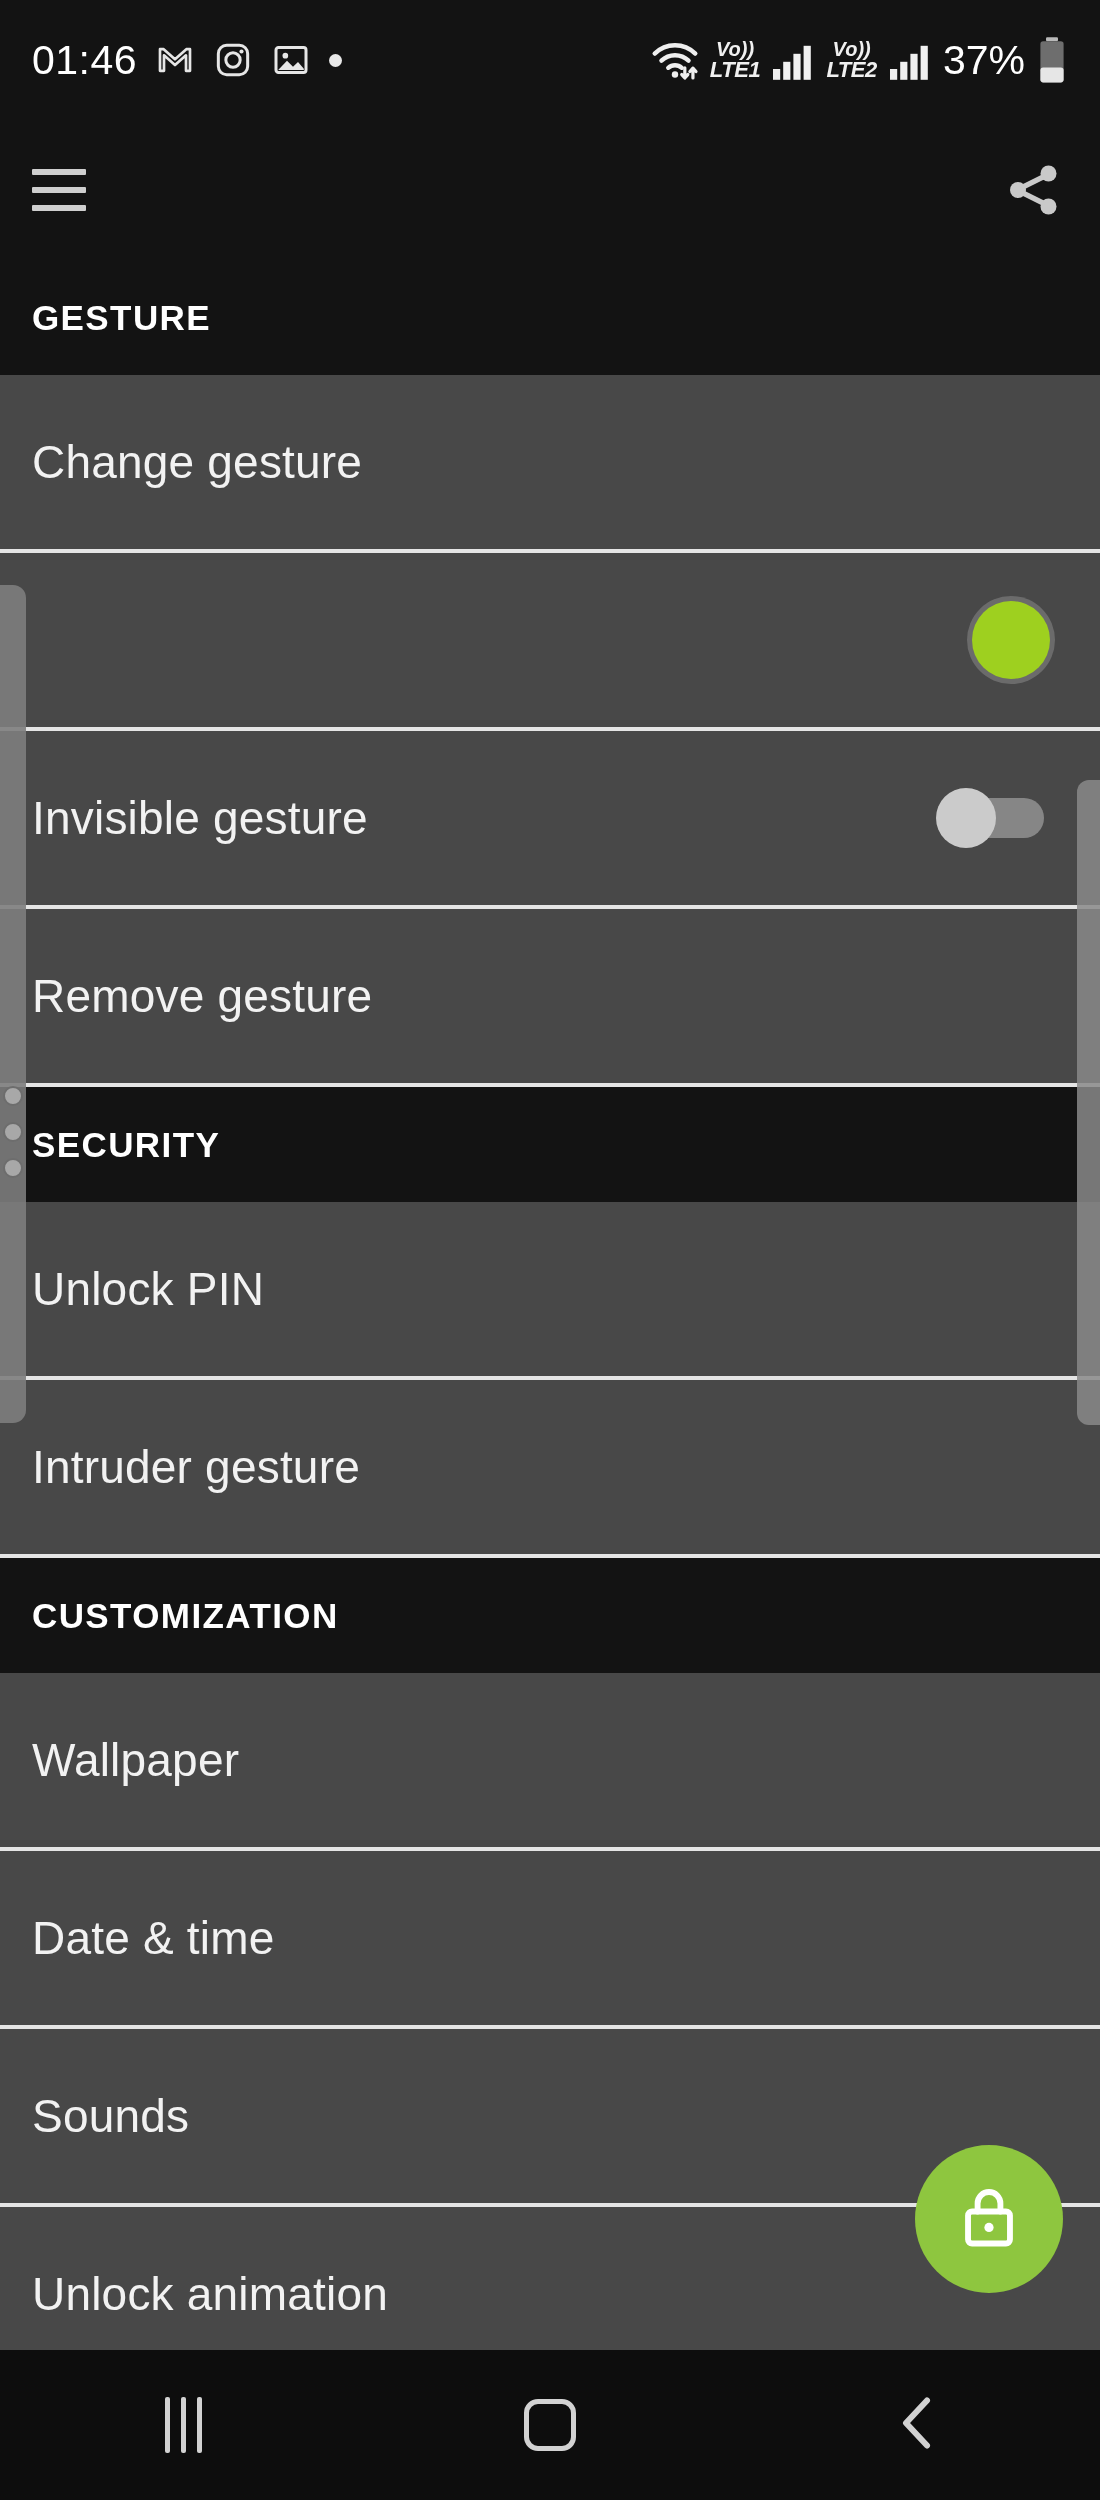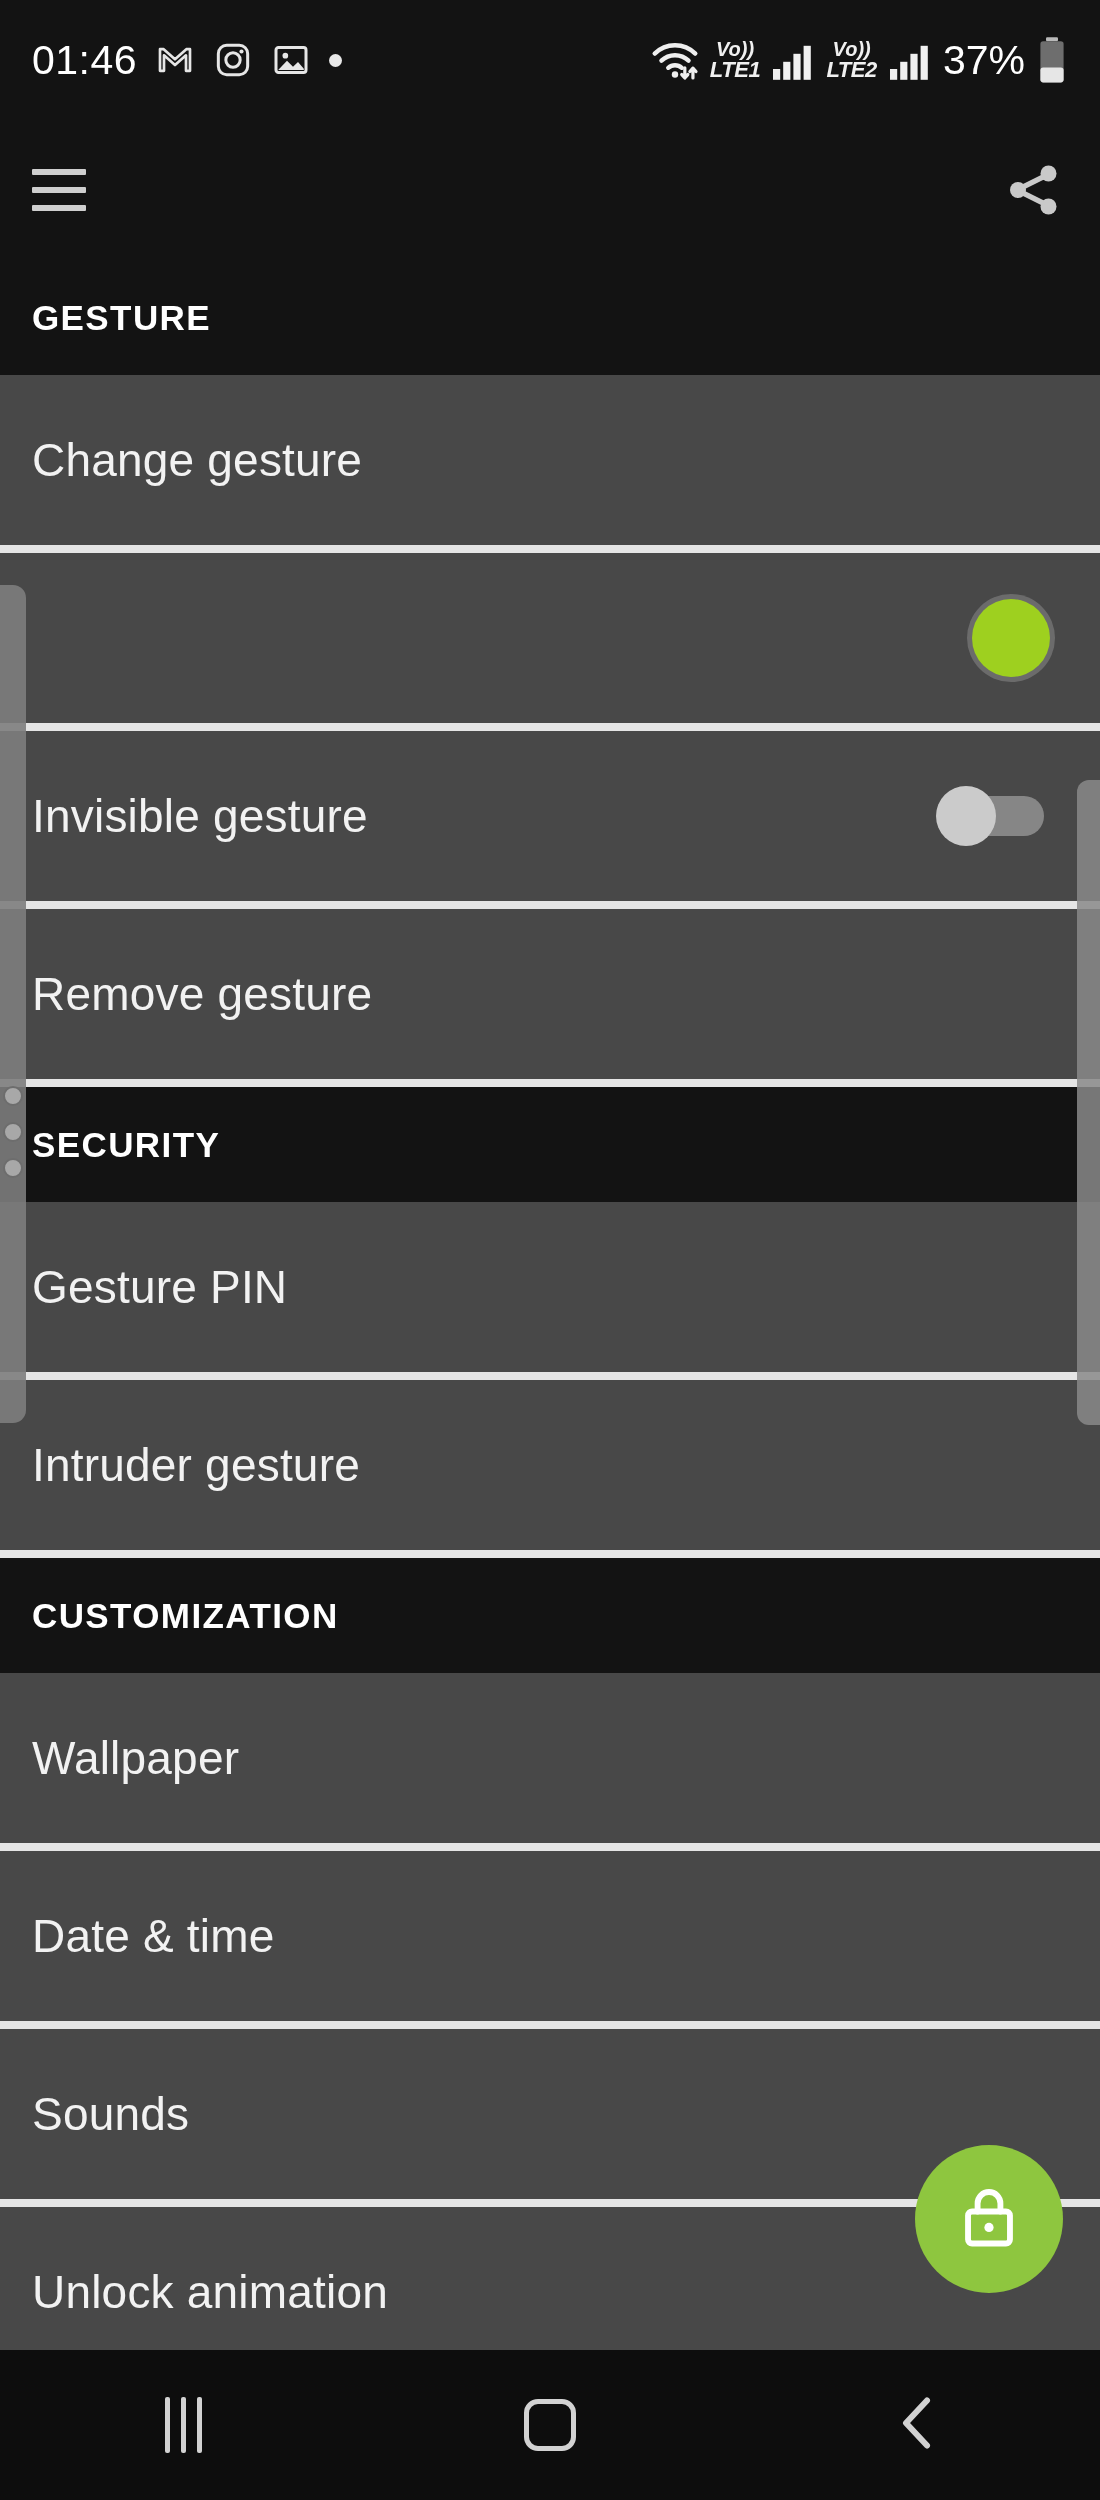--- a/index.html
+++ b/index.html
@@ -62,21 +62,21 @@
   .section-header span {
     color:#ffffff; font-size:35px; font-weight:bold; letter-spacing:1.4px;
   }
 
   .row {
     background:#484848;
     height:178px;
     display:flex; align-items:center;
     padding:0 32px;
     position:relative;
-    border-bottom:8px solid #e5e5e5;
+    border-bottom:4px solid #e5e5e5;
   }
   .row-label { color:#f2f2f2; font-size:46px; font-weight:400; letter-spacing:0.2px; }
   .row-accessory { margin-left:auto; display:flex; align-items:center; }
 
   .color-swatch {
     width:78px; height:78px; border-radius:50%;
     background:#9ed01f;
     box-shadow:0 0 0 5px rgba(150,150,150,0.45);
     margin-right:18px;
   }
@@ -279,21 +279,21 @@
 
     <div class="row">
       <span class="row-label">Remove gesture</span>
     </div>
 
     <div class="section-header">
       <span>SECURITY</span>
     </div>
 
     <div class="row">
-      <span class="row-label">Gesture PIN</span>
+      <span class="row-label">Unlock PIN</span>
     </div>
 
     <div class="row">
       <span class="row-label">Intruder gesture</span>
     </div>
 
     <div class="section-header">
       <span>CUSTOMIZATION</span>
     </div>
 

